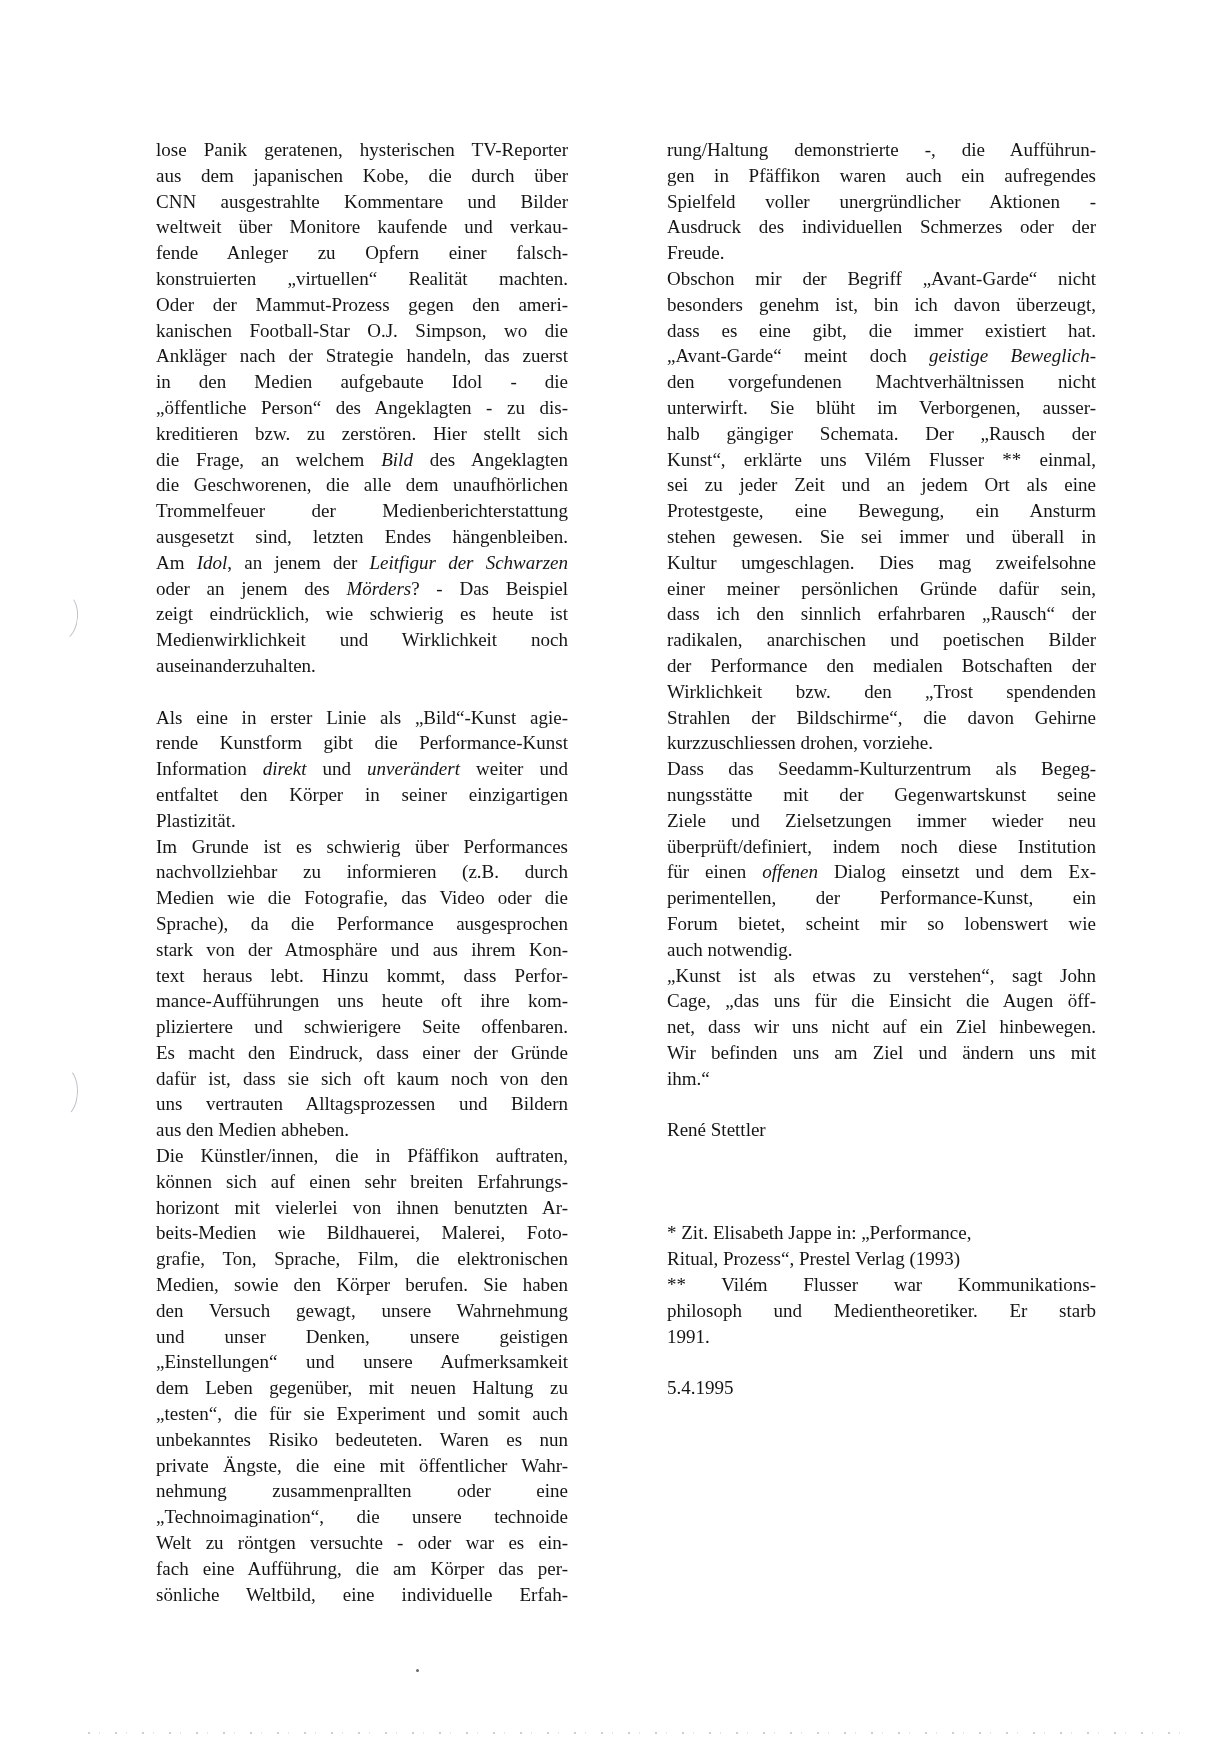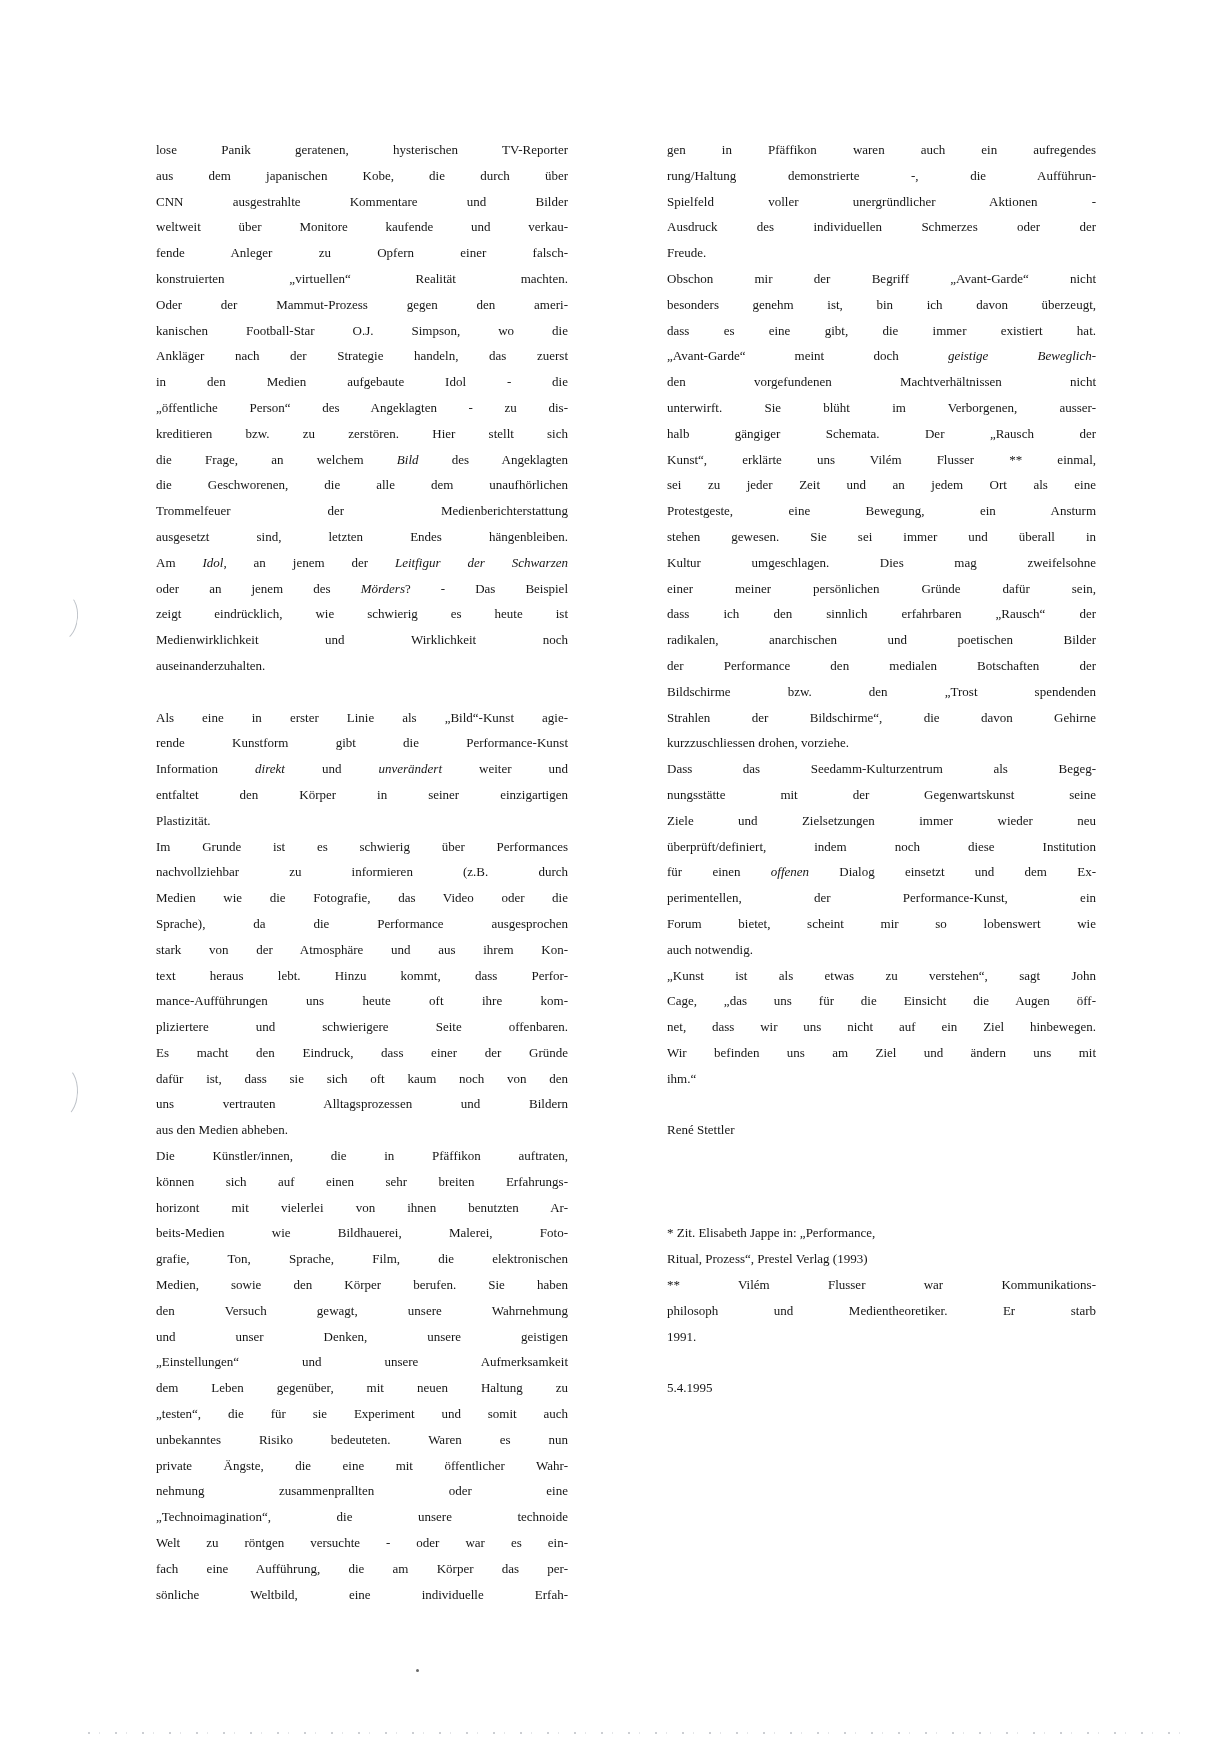--- a/index.html
+++ b/index.html
@@ -12,21 +12,21 @@
     width: 1222px;
     height: 1743px;
     background: var(--paper, #ffffff);
     font-family: "Liberation Serif", "DejaVu Serif", serif;
     color: var(--ink, #151515);
     overflow: hidden;
     --lh: 25.8px;
   }
   .column {
     position: absolute;
-    font-size: 13px;
+    font-size: 19px;
     line-height: var(--lh);
   }
   .col-left  { left: 156px; top: 137px; width: 412px; }
   .col-right { left: 667px; top: 137px; width: 429px; }
   .line {
     white-space: nowrap;
     height: var(--lh);
     text-align: justify;
     text-align-last: justify;
     -moz-text-align-last: justify;
@@ -132,42 +132,42 @@
       <div class="line">„testen“, die für sie Experiment und somit auch</div>
       <div class="line">unbekanntes Risiko bedeuteten. Waren es nun</div>
       <div class="line">private Ängste, die eine mit öffentlicher Wahr-</div>
       <div class="line">nehmung zusammenprallten oder eine</div>
       <div class="line">„Technoimagination“, die unsere technoide</div>
       <div class="line">Welt zu röntgen versuchte - oder war es ein-</div>
       <div class="line">fach eine Aufführung, die am Körper das per-</div>
       <div class="line">sönliche Weltbild, eine individuelle Erfah-</div>
     </div>
   <div class="column col-right" id="col-right">
+      <div class="line">rung/Haltung demonstrierte -, die Aufführun-</div>
       <div class="line">gen in Pfäffikon waren auch ein aufregendes</div>
-      <div class="line">rung/Haltung demonstrierte -, die Aufführun-</div>
       <div class="line">Spielfeld voller unergründlicher Aktionen -</div>
       <div class="line">Ausdruck des individuellen Schmerzes oder der</div>
       <div class="line flush">Freude.</div>
       <div class="line">Obschon mir der Begriff „Avant-Garde“ nicht</div>
       <div class="line">besonders genehm ist, bin ich davon überzeugt,</div>
       <div class="line">dass es eine gibt, die immer existiert hat.</div>
       <div class="line">„Avant-Garde“ meint doch <i>geistige Beweglich-</i></div>
       <div class="line">den vorgefundenen Machtverhältnissen nicht</div>
       <div class="line">unterwirft. Sie blüht im Verborgenen, ausser-</div>
       <div class="line">halb gängiger Schemata. Der „Rausch der</div>
       <div class="line">Kunst“, erklärte uns Vilém Flusser ** einmal,</div>
       <div class="line">sei zu jeder Zeit und an jedem Ort als eine</div>
       <div class="line">Protestgeste, eine Bewegung, ein Ansturm</div>
       <div class="line">stehen gewesen. Sie sei immer und überall in</div>
       <div class="line">Kultur umgeschlagen. Dies mag zweifelsohne</div>
       <div class="line">einer meiner persönlichen Gründe dafür sein,</div>
       <div class="line">dass ich den sinnlich erfahrbaren „Rausch“ der</div>
       <div class="line">radikalen, anarchischen und poetischen Bilder</div>
       <div class="line">der Performance den medialen Botschaften der</div>
-      <div class="line">Bildschirme bzw. den „Trost spendenden</div>
+      <div class="line">Wirklichkeit bzw. den „Trost spendenden</div>
       <div class="line">Strahlen der Bildschirme“, die davon Gehirne</div>
       <div class="line flush">kurzzuschliessen drohen, vorziehe.</div>
       <div class="line">Dass das Seedamm-Kulturzentrum als Begeg-</div>
       <div class="line">nungsstätte mit der Gegenwartskunst seine</div>
       <div class="line">Ziele und Zielsetzungen immer wieder neu</div>
       <div class="line">überprüft/definiert, indem noch diese Institution</div>
       <div class="line">für einen <i>offenen</i> Dialog einsetzt und dem Ex-</div>
       <div class="line">perimentellen, der Performance-Kunst, ein</div>
       <div class="line">Forum bietet, scheint mir so lobenswert wie</div>
       <div class="line flush">auch notwendig.</div>

